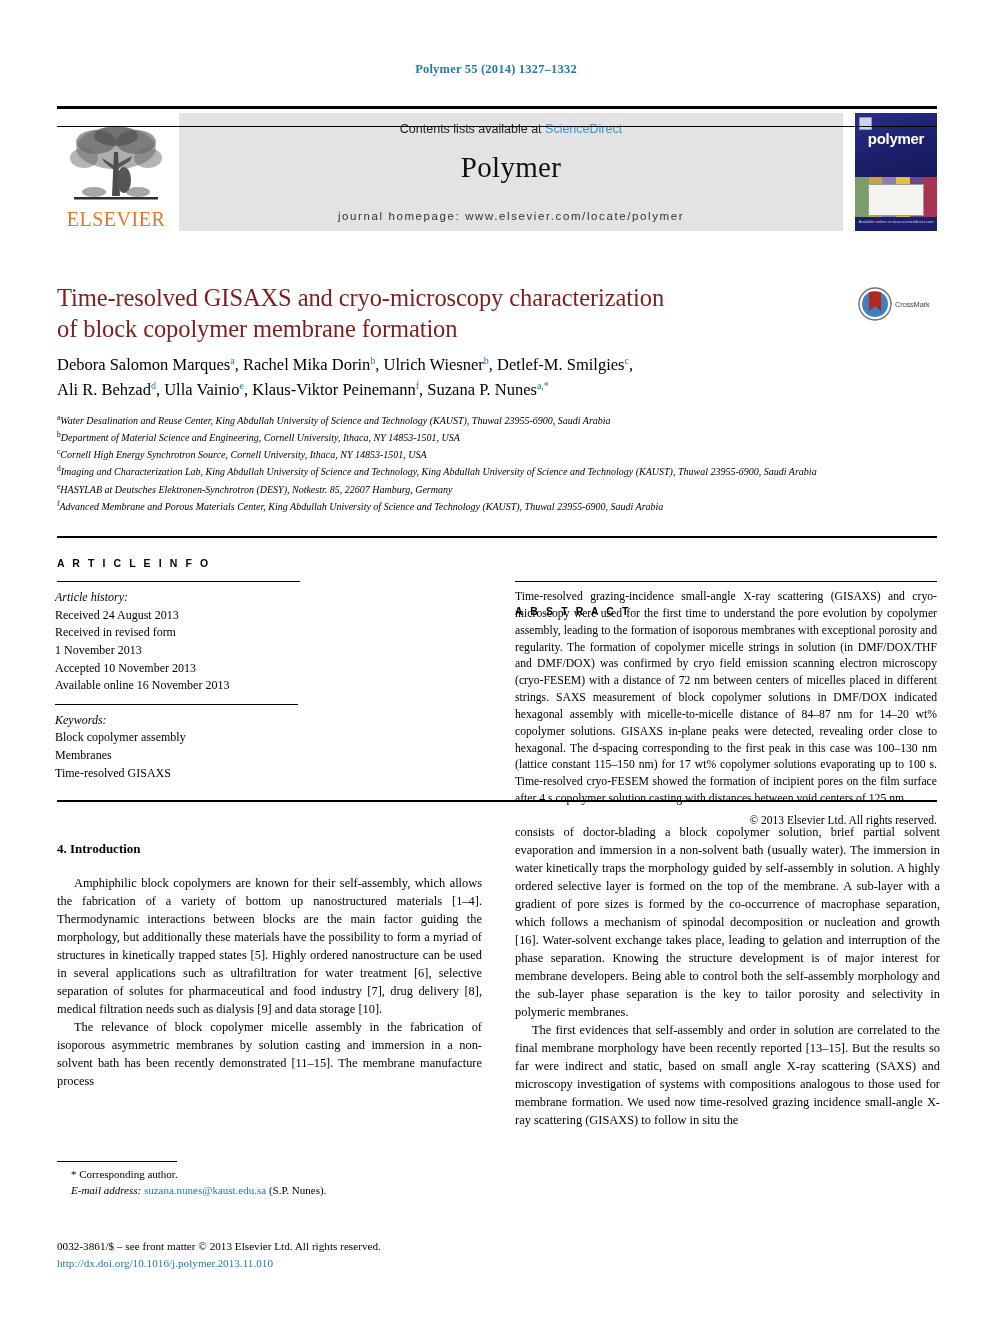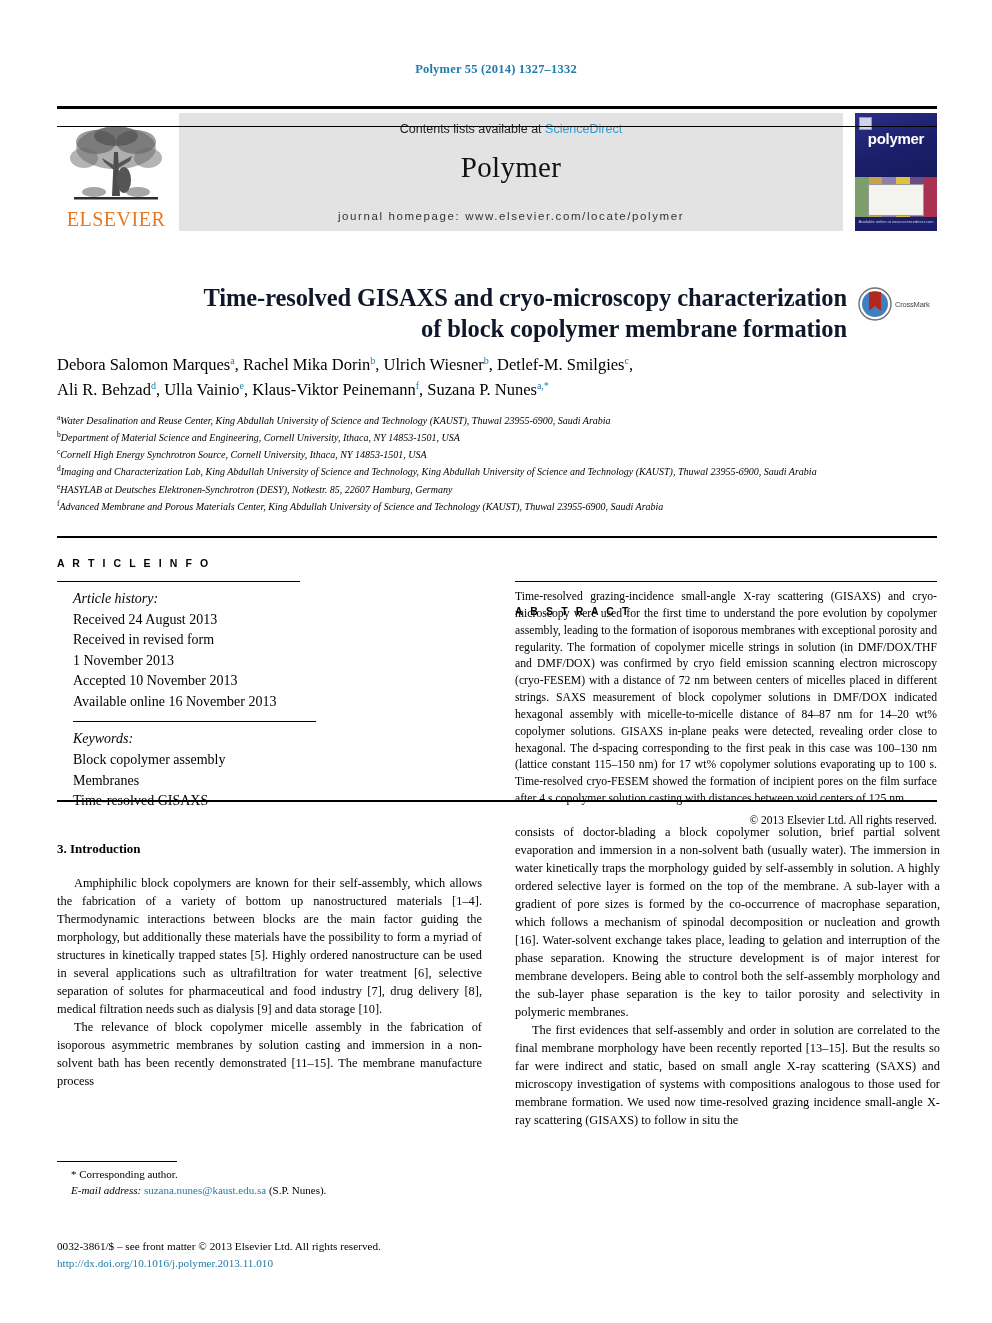--- a/index.html
+++ b/index.html
@@ -179,25 +179,24 @@
   .title-block {
     position: absolute;
     top: 282px;
     left: 57px;
     width: 790px;
   }
   .paper-title {
     font-family: "Liberation Serif", serif;
     font-size: 24.5px;
     line-height: 1.28;
-    font-weight: bold;
-    color: #0f172a;
+    font-weight: normal;
+    color: #7f1d1d;
     margin: 0;
     letter-spacing: -.1px;
-    text-align: right;
   }
   .crossmark {
     position: absolute;
     top: 284px;
     left: 858px;
     width: 82px;
     height: 40px;
     display: flex;
     align-items: center;
     gap: 3px;
@@ -274,24 +273,24 @@
     position: absolute;
     top: 581px;
     left: 515px;
     width: 422px;
     border-top: 1px solid #000;
   }
 
   .article-info {
     position: absolute;
     top: 589px;
-    left: 73px;
+    left: 55px;
     width: 243px;
     font-family: "Liberation Serif", serif;
-    font-size: 14px;
+    font-size: 12px;
     line-height: 1.47;
   }
   .article-info .ital { font-style: italic; }
   .info-divider {
     width: 243px;
     border-top: 1px solid #000;
     margin: 9px 0 7px 0;
   }
 
   .abstract {
@@ -488,21 +487,21 @@
   </div>
 
   <div class="abstract">
     <p>Time-resolved grazing-incidence small-angle X-ray scattering (GISAXS) and cryo-microscopy were used for the first time to understand the pore evolution by copolymer assembly, leading to the formation of isoporous membranes with exceptional porosity and regularity. The formation of copolymer micelle strings in solution (in DMF/DOX/THF and DMF/DOX) was confirmed by cryo field emission scanning electron microscopy (cryo-FESEM) with a distance of 72 nm between centers of micelles placed in different strings. SAXS measurement of block copolymer solutions in DMF/DOX indicated hexagonal assembly with micelle-to-micelle distance of 84–87 nm for 14–20 wt% copolymer solutions. GISAXS in-plane peaks were detected, revealing order close to hexagonal. The d-spacing corresponding to the first peak in this case was 100–130 nm (lattice constant 115–150 nm) for 17 wt% copolymer solutions evaporating up to 100 s. Time-resolved cryo-FESEM showed the formation of incipient pores on the film surface after 4 s copolymer solution casting with distances between void centers of 125 nm.</p>
     <div class="copyright">© 2013 Elsevier Ltd. All rights reserved.</div>
   </div>
 
   <div class="info-rule-bottom"></div>
 
   <div class="col col-left">
-    <h2>3.  Introduction</h2>
+    <h2>4.  Introduction</h2>
     <p>Amphiphilic block copolymers are known for their self-assembly, which allows the fabrication of a variety of bottom up nanostructured materials [1–4]. Thermodynamic interactions between blocks are the main factor guiding the morphology, but additionally these materials have the possibility to form a myriad of structures in kinetically trapped states [5]. Highly ordered nanostructure can be used in several applications such as ultrafiltration for water treatment [6], selective separation of solutes for pharmaceutical and food industry [7], drug delivery [8], medical filtration needs such as dialysis [9] and data storage [10].</p>
     <p>The relevance of block copolymer micelle assembly in the fabrication of isoporous asymmetric membranes by solution casting and immersion in a non-solvent bath has been recently demonstrated [11–15]. The membrane manufacture process</p>
   </div>
 
   <div class="col col-right">
     <p style="text-indent:0">consists of doctor-blading a block copolymer solution, brief partial solvent evaporation and immersion in a non-solvent bath (usually water). The immersion in water kinetically traps the morphology guided by self-assembly in solution. A highly ordered selective layer is formed on the top of the membrane. A sub-layer with a gradient of pore sizes is formed by the co-occurrence of macrophase separation, which follows a mechanism of spinodal decomposition or nucleation and growth [16]. Water-solvent exchange takes place, leading to gelation and interruption of the phase separation. Knowing the structure development is of major interest for membrane developers. Being able to control both the self-assembly morphology and the sub-layer phase separation is the key to tailor porosity and selectivity in polymeric membranes.</p>
     <p>The first evidences that self-assembly and order in solution are correlated to the final membrane morphology have been recently reported [13–15]. But the results so far were indirect and static, based on small angle X-ray scattering (SAXS) and microscopy investigation of systems with compositions analogous to those used for membrane formation. We used now time-resolved grazing incidence small-angle X-ray scattering (GISAXS) to follow in situ the</p>
   </div>
 
   <div class="foot-rule"></div>

